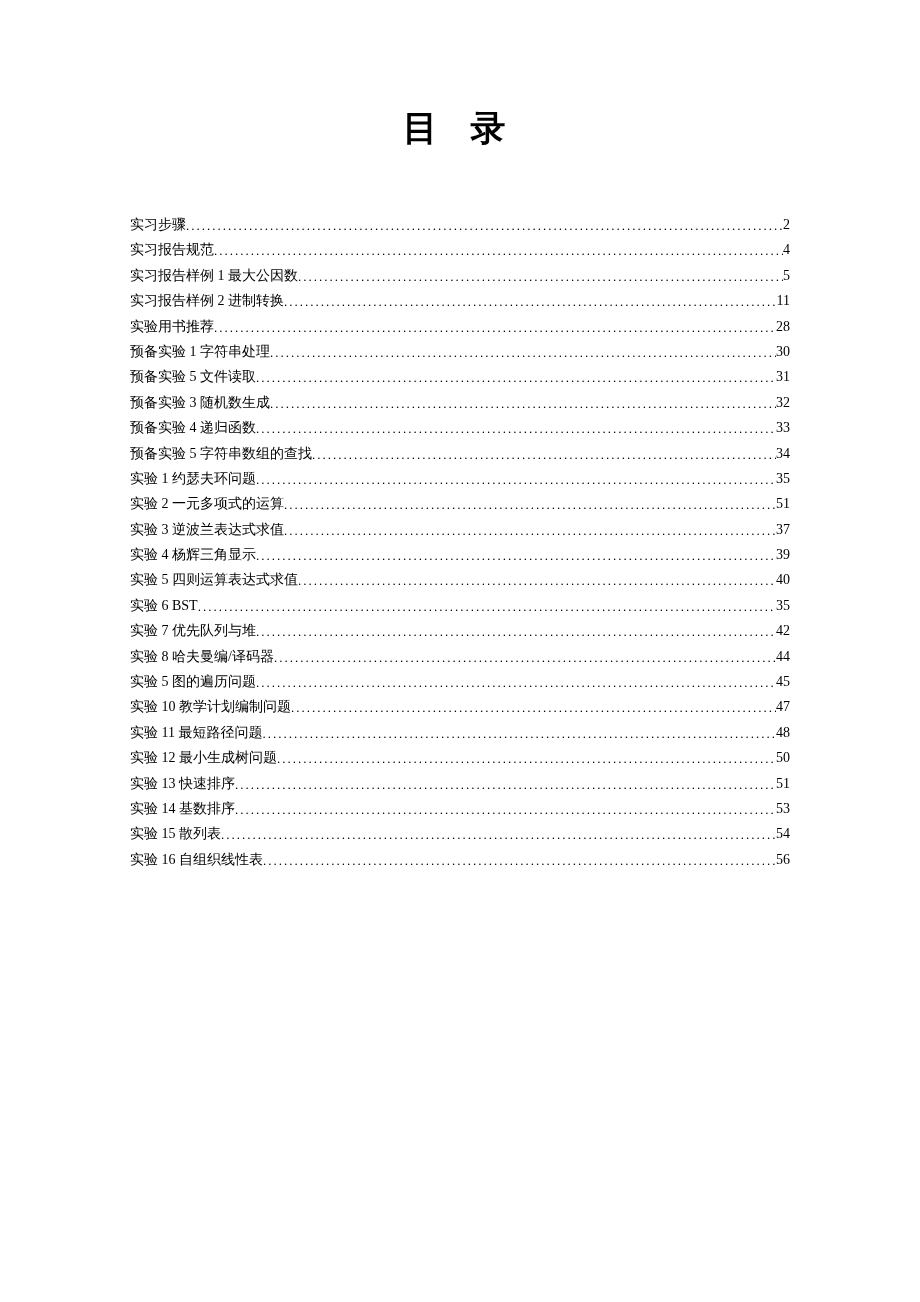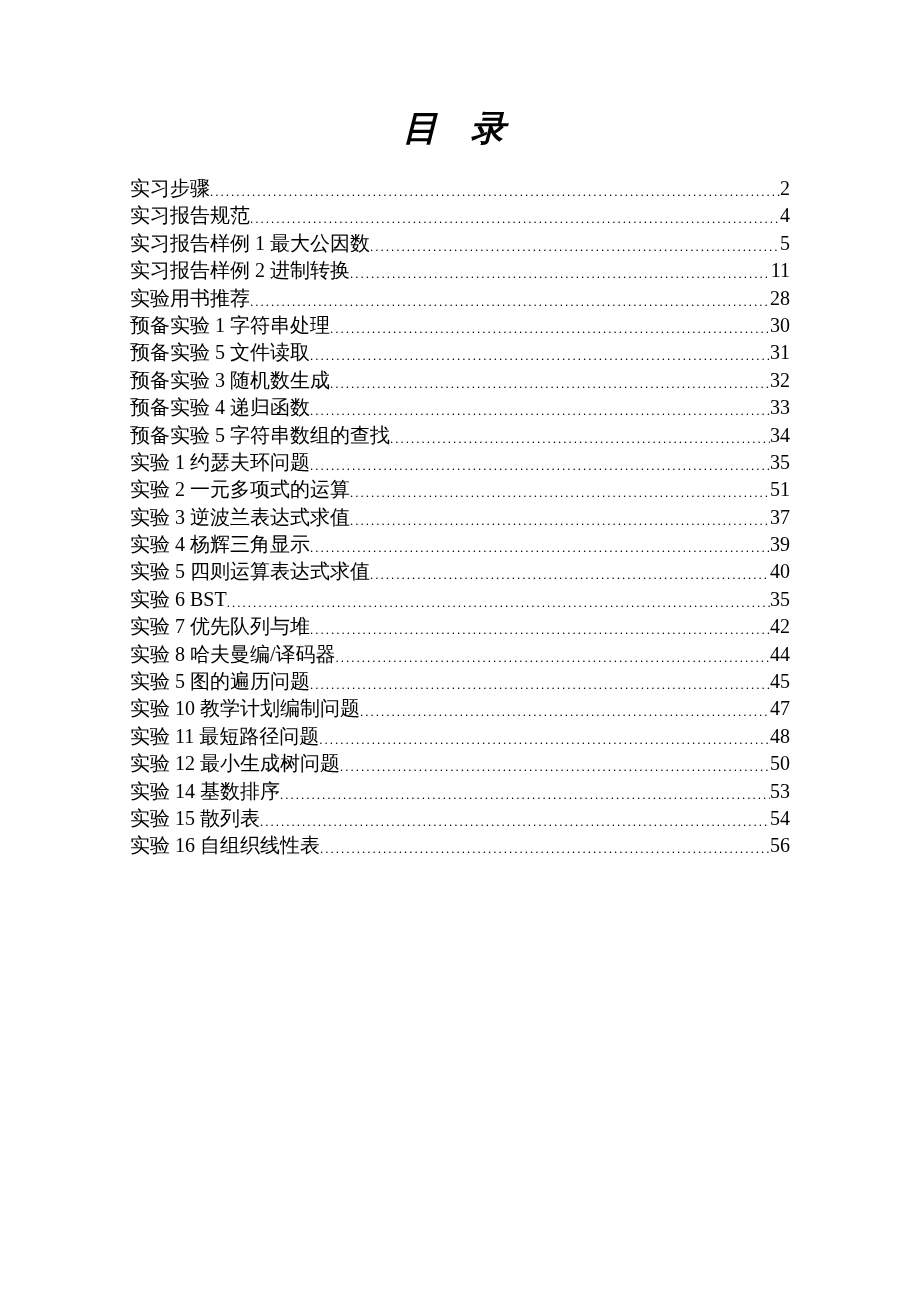--- a/index.html
+++ b/index.html
@@ -17,32 +17,31 @@
       min-height: 1302px;
       padding: 105px 130px 0 130px;
       background: #ffffff;
     }
     .title {
       text-align: center;
       font-size: 35px;
       font-weight: bold;
       letter-spacing: 12px;
       color: #000000;
-      margin-bottom: 24px;
+      margin-bottom: 60px;
       font-family: "SimSun", "宋体", serif;
-      font-style: italic;
     }
     .toc {
       width: 100%;
     }
     .toc-entry {
       display: flex;
       align-items: baseline;
       width: 100%;
-      font-size: 20px;
+      font-size: 14px;
       color: #000000;
       line-height: 25px;
       margin-bottom: 0.4px;
       font-family: "SimSun", "宋体", "Times New Roman", serif;
     }
     .toc-label {
       white-space: nowrap;
       flex: 0 0 auto;
     }
     .toc-dots {
@@ -174,20 +173,25 @@
         <span class="toc-label">实验 11  最短路径问题</span>
         <span class="toc-dots"></span>
         <span class="toc-page">48</span>
       </div>
       <div class="toc-entry">
         <span class="toc-label">实验 12  最小生成树问题</span>
         <span class="toc-dots"></span>
         <span class="toc-page">50</span>
       </div>
       <div class="toc-entry">
+        <span class="toc-label">实验 13  快速排序</span>
+        <span class="toc-dots"></span>
+        <span class="toc-page">51</span>
+      </div>
+      <div class="toc-entry">
         <span class="toc-label">实验 14  基数排序</span>
         <span class="toc-dots"></span>
         <span class="toc-page">53</span>
       </div>
       <div class="toc-entry">
         <span class="toc-label">实验 15  散列表</span>
         <span class="toc-dots"></span>
         <span class="toc-page">54</span>
       </div>
       <div class="toc-entry">

